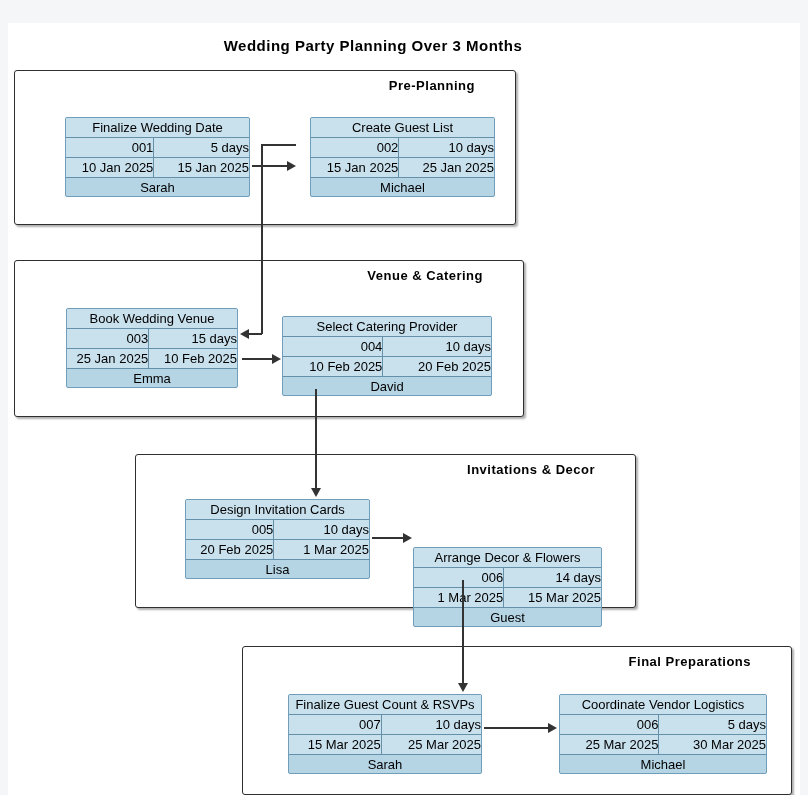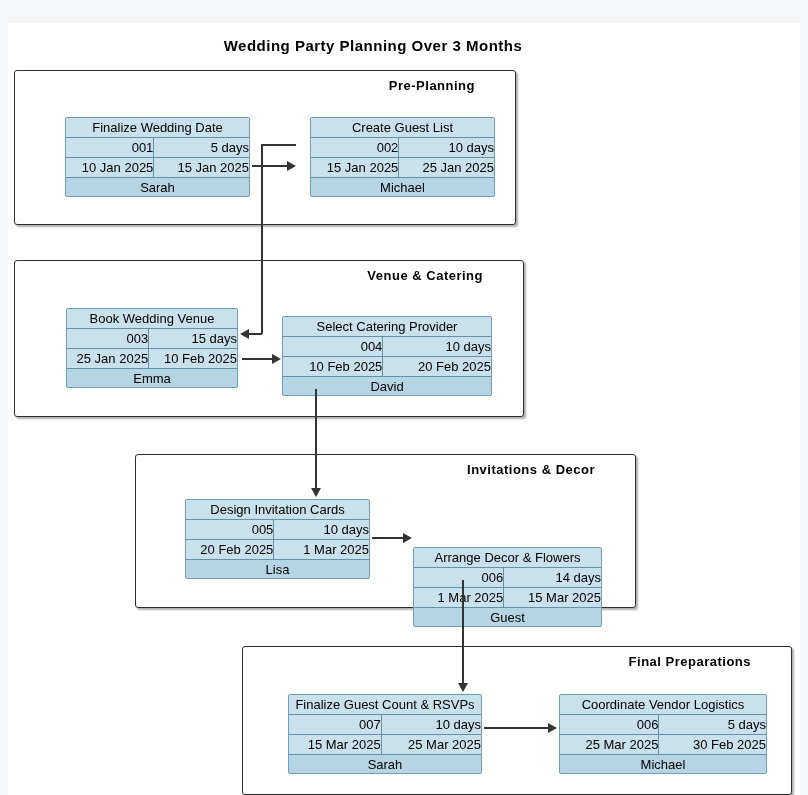--- a/index.html
+++ b/index.html
@@ -174,21 +174,21 @@
   </div>
 
   <div class="card" style="left:559px; top:678px; width:208px;">
     <div class="c-title">Coordinate Vendor Logistics</div>
     <div class="c-row">
       <div class="c-cell l">006</div>
       <div class="c-cell r">5 days</div>
     </div>
     <div class="c-row">
       <div class="c-cell l">25 Mar 2025</div>
-      <div class="c-cell r">30 Feb 2025</div>
+      <div class="c-cell r">30 Mar 2025</div>
     </div>
     <div class="c-owner">Michael</div>
   </div>
 
   <div>
     <div class="hl" style="left:252px; top:149px; width:36px;"></div>
     <div class="ah ah-r" style="left:287px; top:145px;"></div>
   </div>
 
   <div>

